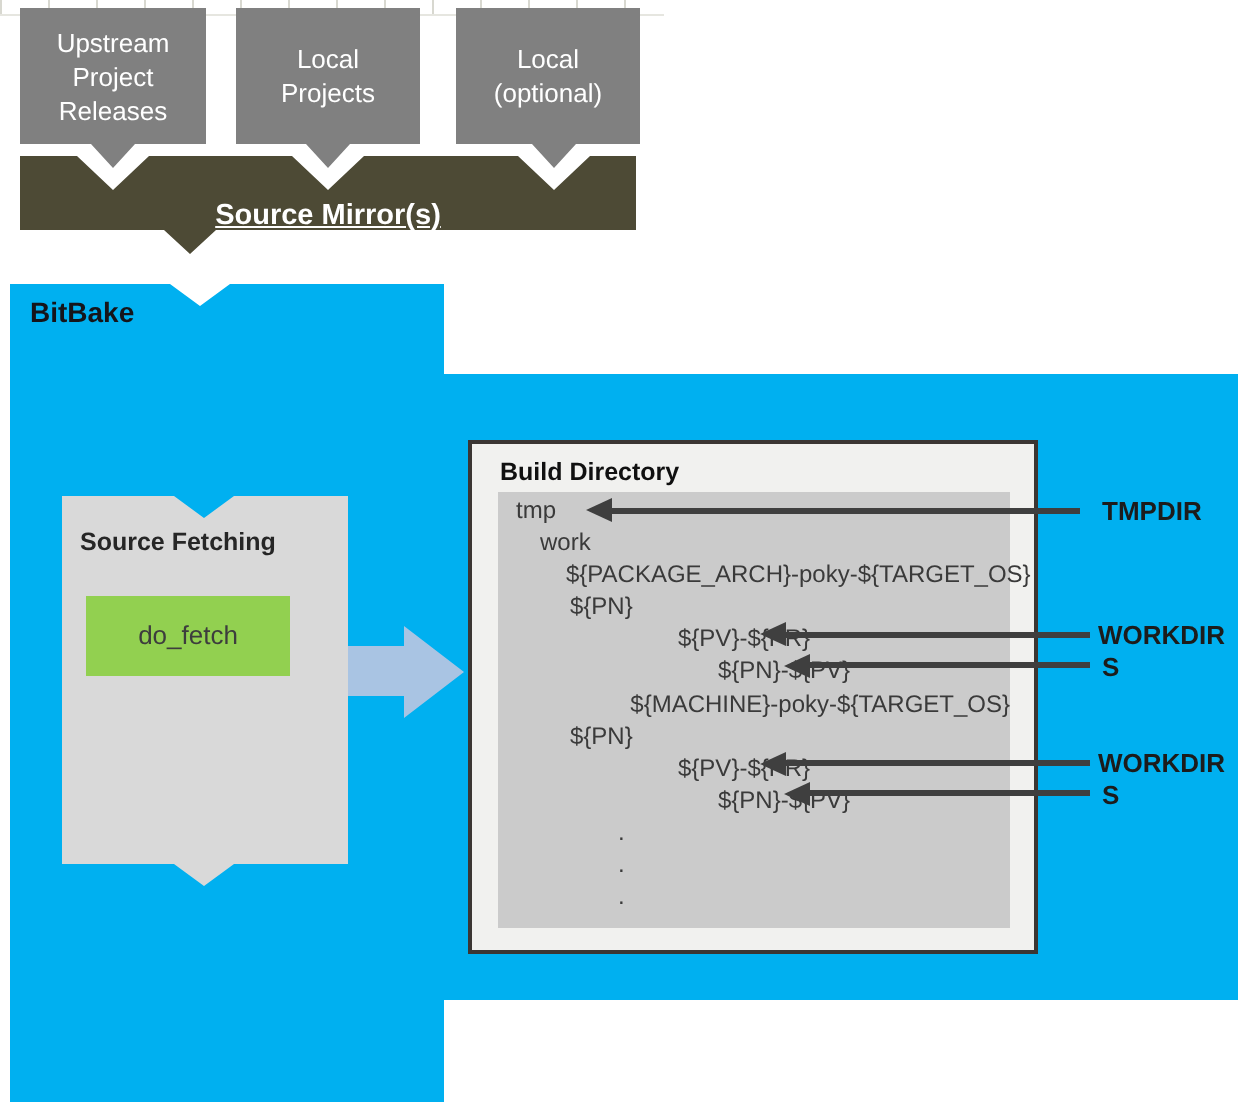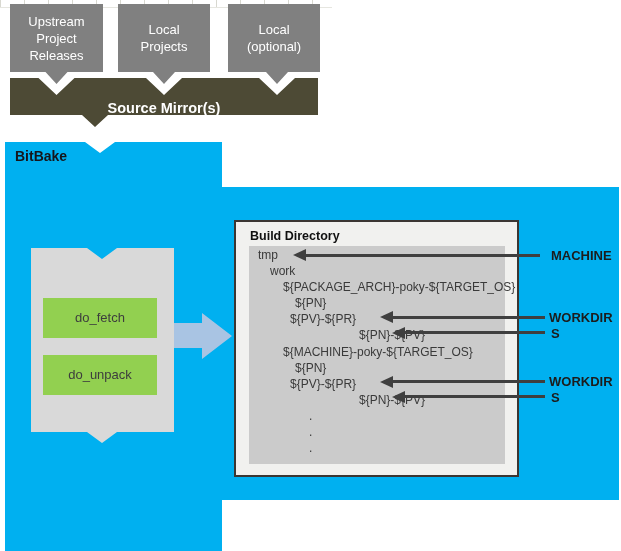--- a/index.html
+++ b/index.html
@@ -36,40 +36,40 @@
   
   .mirror-bar{
     left:10px;top:78px;width:308px;height:49px;background:#4d4a35;z-index:1;
     clip-path:polygon(0 0,28.5px 0,46.5px 17px,64.5px 0,
                       136px 0,154px 17px,172px 0,
                       249px 0,267px 17px,285px 0,
                       308px 0,308px 37px,
                       98px 37px,85px 49px,72px 37px,0 37px);
     color:#ffffff;text-align:center;font-size:14.5px;font-weight:600;
   }
-  .mirror-bar .bar-label{margin-top:22px;}
+  .mirror-bar .bar-label{margin-top:22px;text-decoration:underline;}
 
   
   .bitbake-region{
     left:0;top:0;width:621px;height:551px;background:#00b0f0;z-index:1;
     clip-path:polygon(5px 142px,85px 142px,100px 153px,115px 142px,
                       222px 142px,222px 187px,619px 187px,619px 500px,
                       222px 500px,222px 551px,5px 551px);
   }
   .bitbake-label{left:15px;top:148px;font-size:14px;font-weight:700;color:#15151a;z-index:2;}
 
   
   .fetch-box{
     left:31px;top:248px;width:143px;height:195px;background:#d9d9d9;z-index:2;
     clip-path:polygon(0 0,56px 0,71px 11px,86px 0,143px 0,
                       143px 184px,86px 184px,71px 195px,56px 184px,0 184px);
   }
   .fetch-title{left:9px;top:16px;font-size:12.5px;font-weight:700;color:#262626;}
   .task{
-    left:12px;width:114px;height:40px;background:#92d050;
+    left:12px;width:102px;height:40px;background:#92d050;
     color:#3d3d3d;font-size:13px;text-align:center;line-height:40px;
   }
   .task-fetch{top:50px;}
   .task-unpack{top:107px;}
 
   
   .flow-arrow{
     left:174px;top:313px;width:58px;height:46px;background:#a9c4e3;z-index:3;
     clip-path:polygon(0 10px,28px 10px,28px 0,58px 23px,28px 46px,28px 35px,0 35px);
   }
@@ -77,23 +77,23 @@
   
   .build-box{
     left:234px;top:220px;width:285px;height:257px;z-index:2;
     background:#f1f1ef;border:2px solid #3b3633;box-sizing:border-box;
   }
   .build-title{left:14px;top:7px;font-size:12.5px;font-weight:700;color:#101010;}
   .dir-pane{left:13px;top:24px;width:256px;height:218px;background:#cbcbcb;padding-top:1px;box-sizing:border-box;}
   .dirrow{height:16.1px;line-height:16.1px;font-size:12px;color:#3a3a3a;white-space:nowrap;}
   .ind0{padding-left:9px;}
   .ind1{padding-left:21px;}
-  .ind2{padding-left:34px;}
-  .ind3{padding-left:46px;}
-  .ind4{padding-left:41px;}
+  .ind2{padding-left:34px;text-align:right;}
+  .ind3{padding-left:36px;}
+  .ind4{padding-left:90px;}
   .ind5{padding-left:110px;}
   .inddot{padding-left:60px;}
 
   
   .ann-arrow{height:12px;z-index:4;}
   .ann-arrow .shaft{position:absolute;left:10px;right:0;top:4.5px;height:3px;background:#3f3f3f;}
   .ann-arrow .head{
     position:absolute;left:0;top:0;width:0;height:0;
     border-top:6px solid transparent;border-bottom:6px solid transparent;
     border-right:13px solid #3f3f3f;
@@ -133,22 +133,22 @@
   </div>
 
   <div class="abs mirror-bar">
     <div class="bar-label">Source Mirror(s)</div>
   </div>
 
   <div class="abs bitbake-region"></div>
   <div class="abs bitbake-label">BitBake</div>
 
   <div class="abs fetch-box">
+    <div class="abs fetch-title">Source Fetching</div>
     <div class="abs task task-fetch">do_fetch</div>
-    <div class="abs task task-unpack">do_unpack</div>
   </div>
 
   <div class="abs flow-arrow"></div>
 
   <div class="abs build-box">
     <div class="abs build-title">Build Directory</div>
     <div class="abs dir-pane">
       <div class="dirrow ind0">tmp</div>
       <div class="dirrow ind1">work</div>
       <div class="dirrow ind2">${PACKAGE_ARCH}-poky-${TARGET_OS}</div>
@@ -179,19 +179,19 @@
   </div>
   <div class="abs ann-arrow arr-workdir2">
     <div class="head"></div>
       <div class="shaft"></div>
   </div>
   <div class="abs ann-arrow arr-s2">
     <div class="head"></div>
       <div class="shaft"></div>
   </div>
 
-  <div class="abs ann-label lbl-tmpdir">MACHINE</div>
+  <div class="abs ann-label lbl-tmpdir">TMPDIR</div>
   <div class="abs ann-label lbl-workdir1">WORKDIR</div>
   <div class="abs ann-label lbl-s1">S</div>
   <div class="abs ann-label lbl-workdir2">WORKDIR</div>
   <div class="abs ann-label lbl-s2">S</div>
 
 </div>
 
 </body></html>

